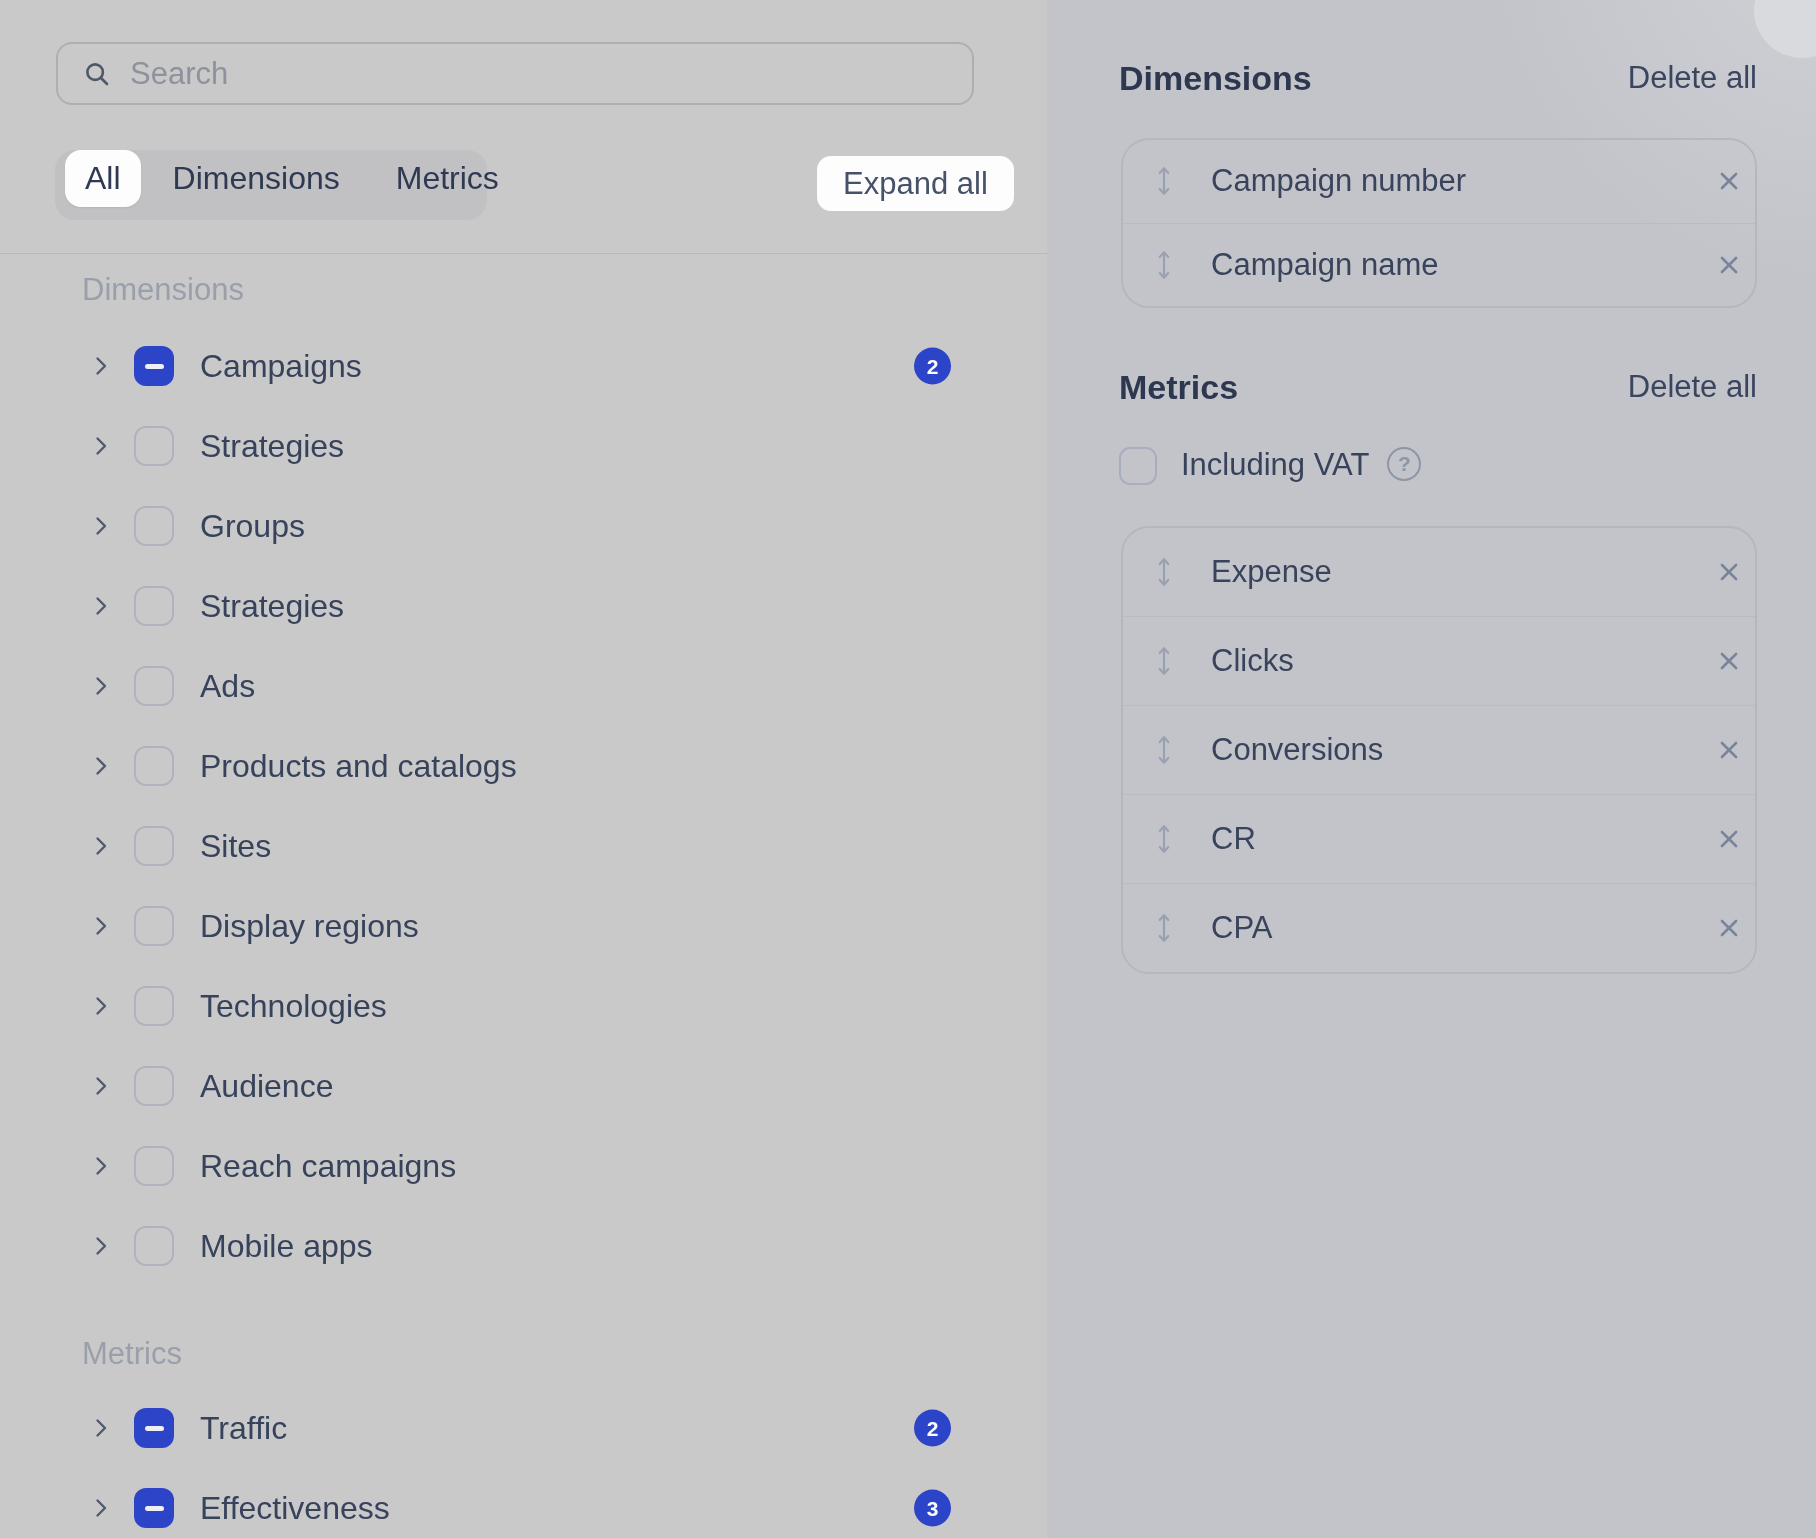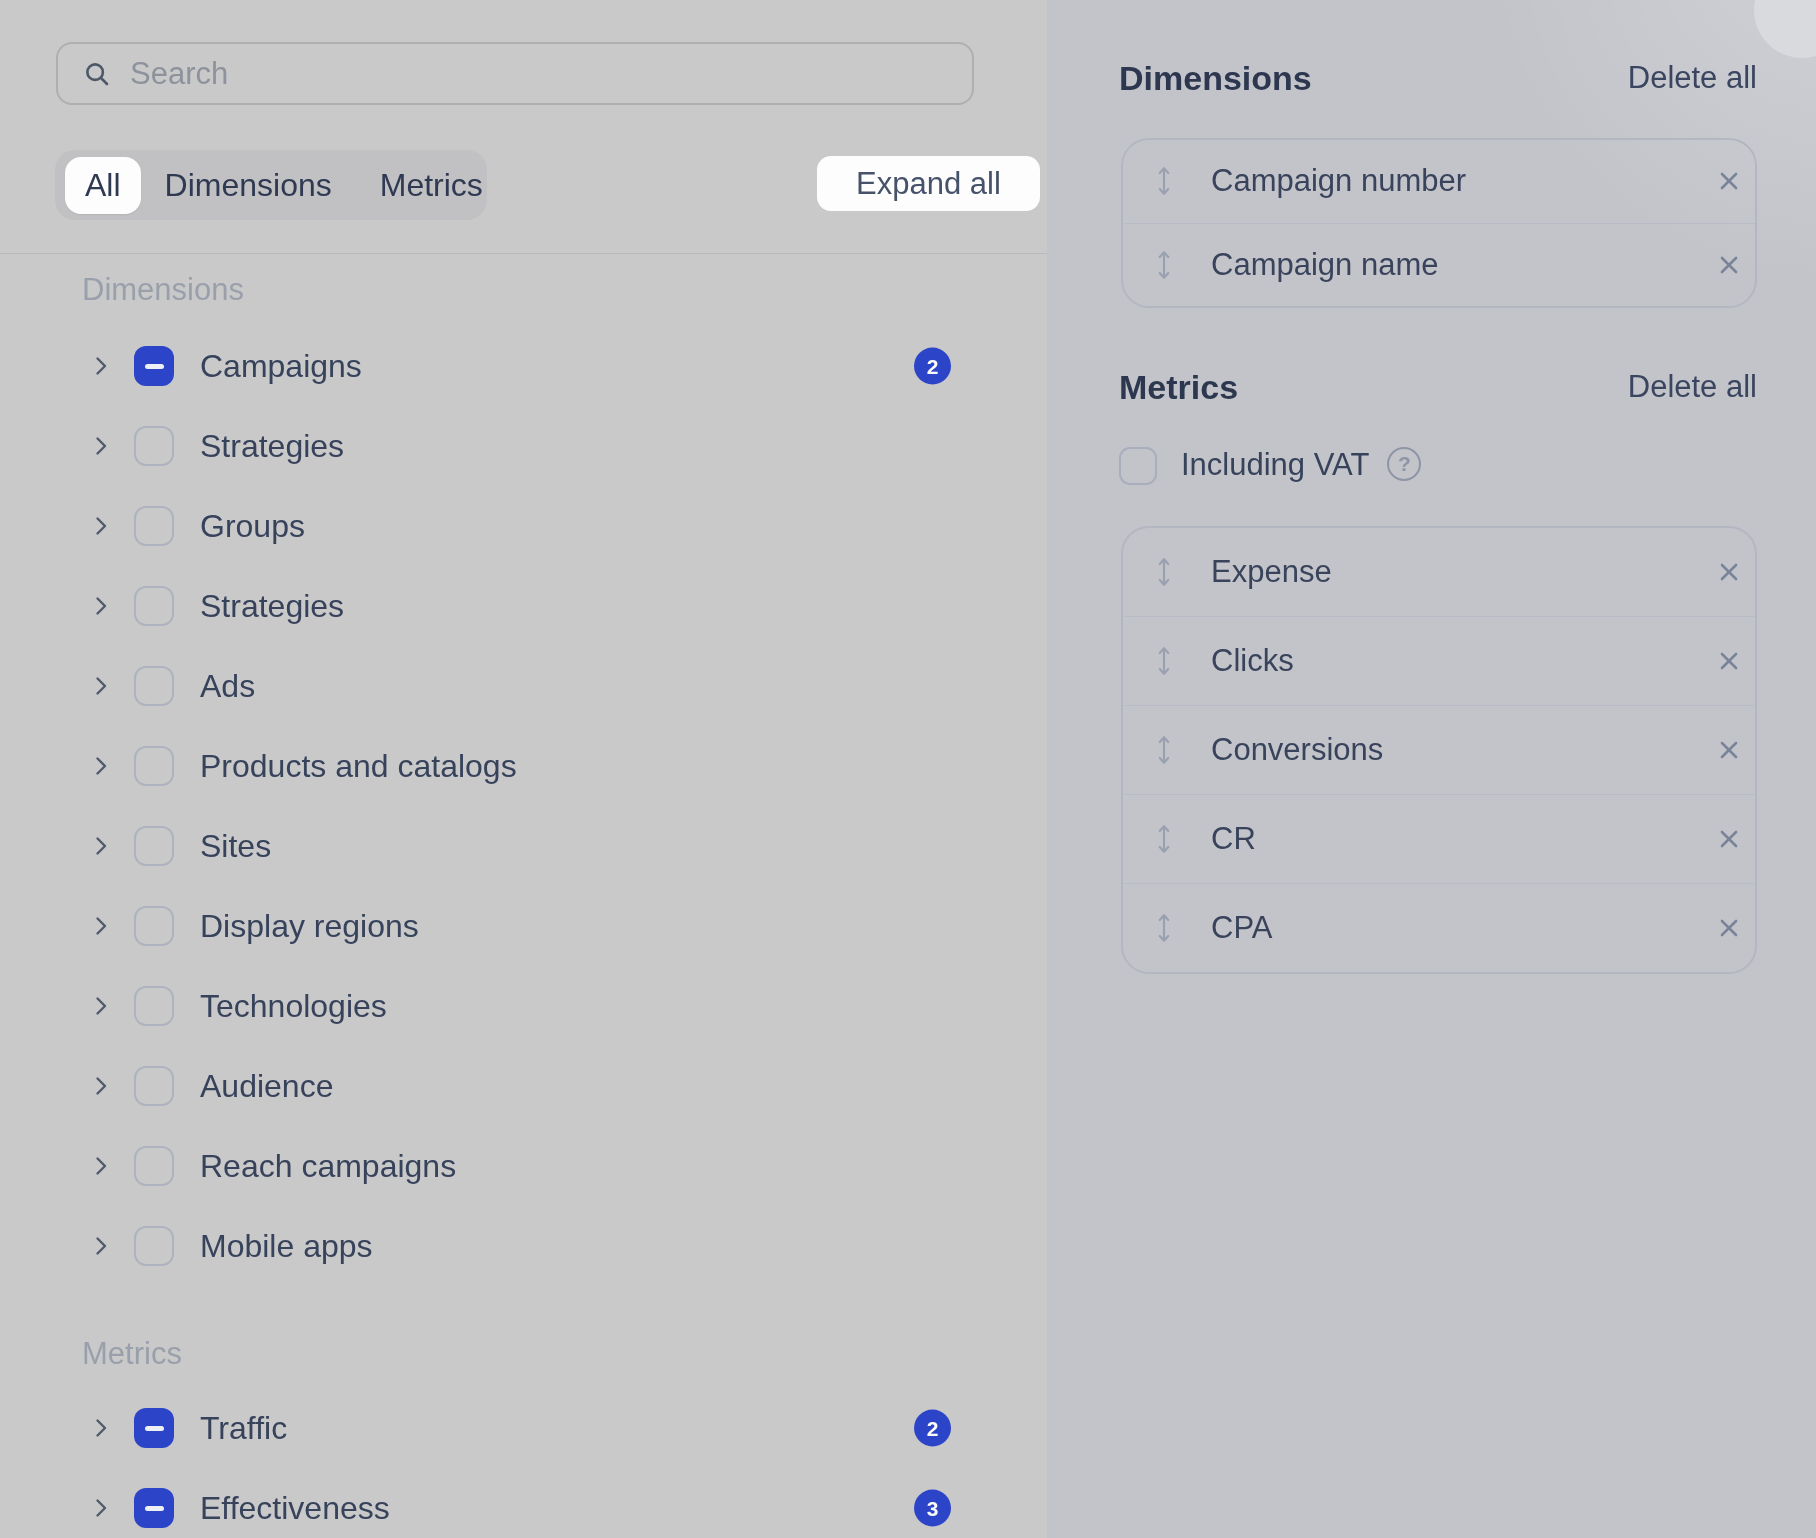--- a/index.html
+++ b/index.html
@@ -10,26 +10,26 @@
   .left-panel{position:absolute;left:0;top:0;width:1047px;height:1538px;background:#c9c9ca;}
 
   .search-box{position:absolute;left:56px;top:42px;width:918px;height:63px;box-sizing:border-box;
     border:2px solid #afafb2;border-radius:16px;display:flex;align-items:center;padding:0 24px;}
   .search-box svg{flex:0 0 auto;margin-right:18px;color:#4d5868;}
   .search-box input{flex:1;border:none;outline:none;background:transparent;font-family:inherit;
     font-size:31px;color:#37425b;padding:0;}
   .search-box input::placeholder{color:#8d929c;opacity:1;}
 
   .segmented{position:absolute;left:55px;top:150px;width:432px;height:70px;background:#c1c1c4;
-    border-radius:20px;display:flex;align-items:center;box-sizing:border-box;padding:0 10px;}
+    border-radius:20px;display:flex;align-items:flex-start;box-sizing:border-box;padding:0 10px;gap:8px;}
   .seg-tab{font-size:32px;color:#2f3a52;padding:0 24px;height:57px;display:flex;align-items:center;
     border-radius:16px;cursor:pointer;white-space:nowrap;}
   .seg-tab.selected{background:#fdfdfe;padding:0 20px;margin-left:0;box-shadow:0 1px 2px rgba(0,0,0,0.06);}
 
-  .expand-all{position:absolute;left:817px;top:156px;height:55px;padding:0 39px;background:#fdfdfe;
+  .expand-all{position:absolute;left:817px;top:156px;height:55px;padding:0 26px;background:#fdfdfe;
     border:none;border-radius:14px;font-family:inherit;font-size:31px;color:#46526a;cursor:pointer;
     display:flex;align-items:center;}
 
   .hdr-divider{position:absolute;left:0;top:253px;width:1047px;height:0;border-top:1px solid #b9b9bb;}
 
   .section-label{position:absolute;left:82px;font-size:31px;color:#9aa0ab;}
   .section-label.dims{top:272px;}
   .section-label.mets{top:1336px;}
 
   .tree{position:absolute;left:0;width:1047px;}

